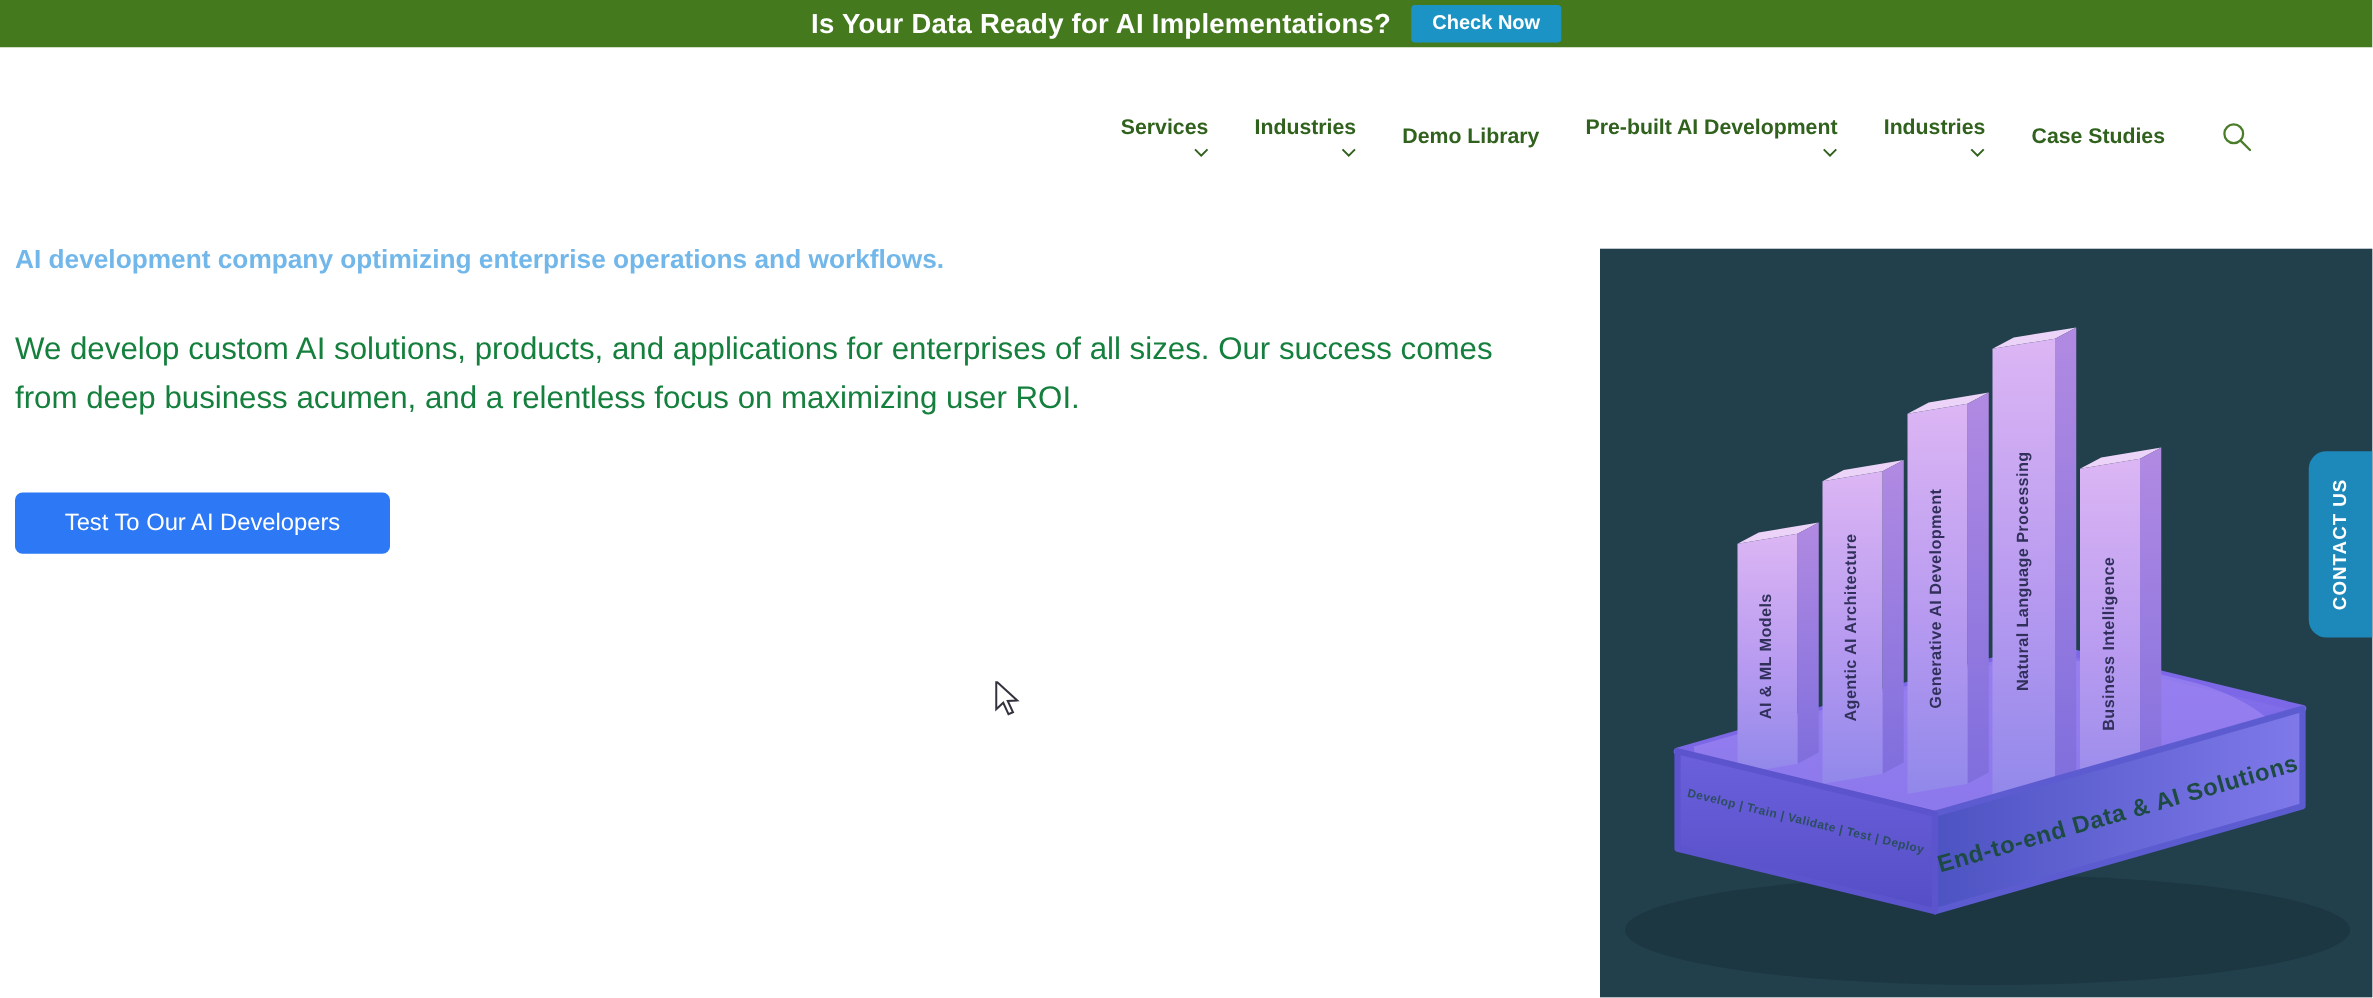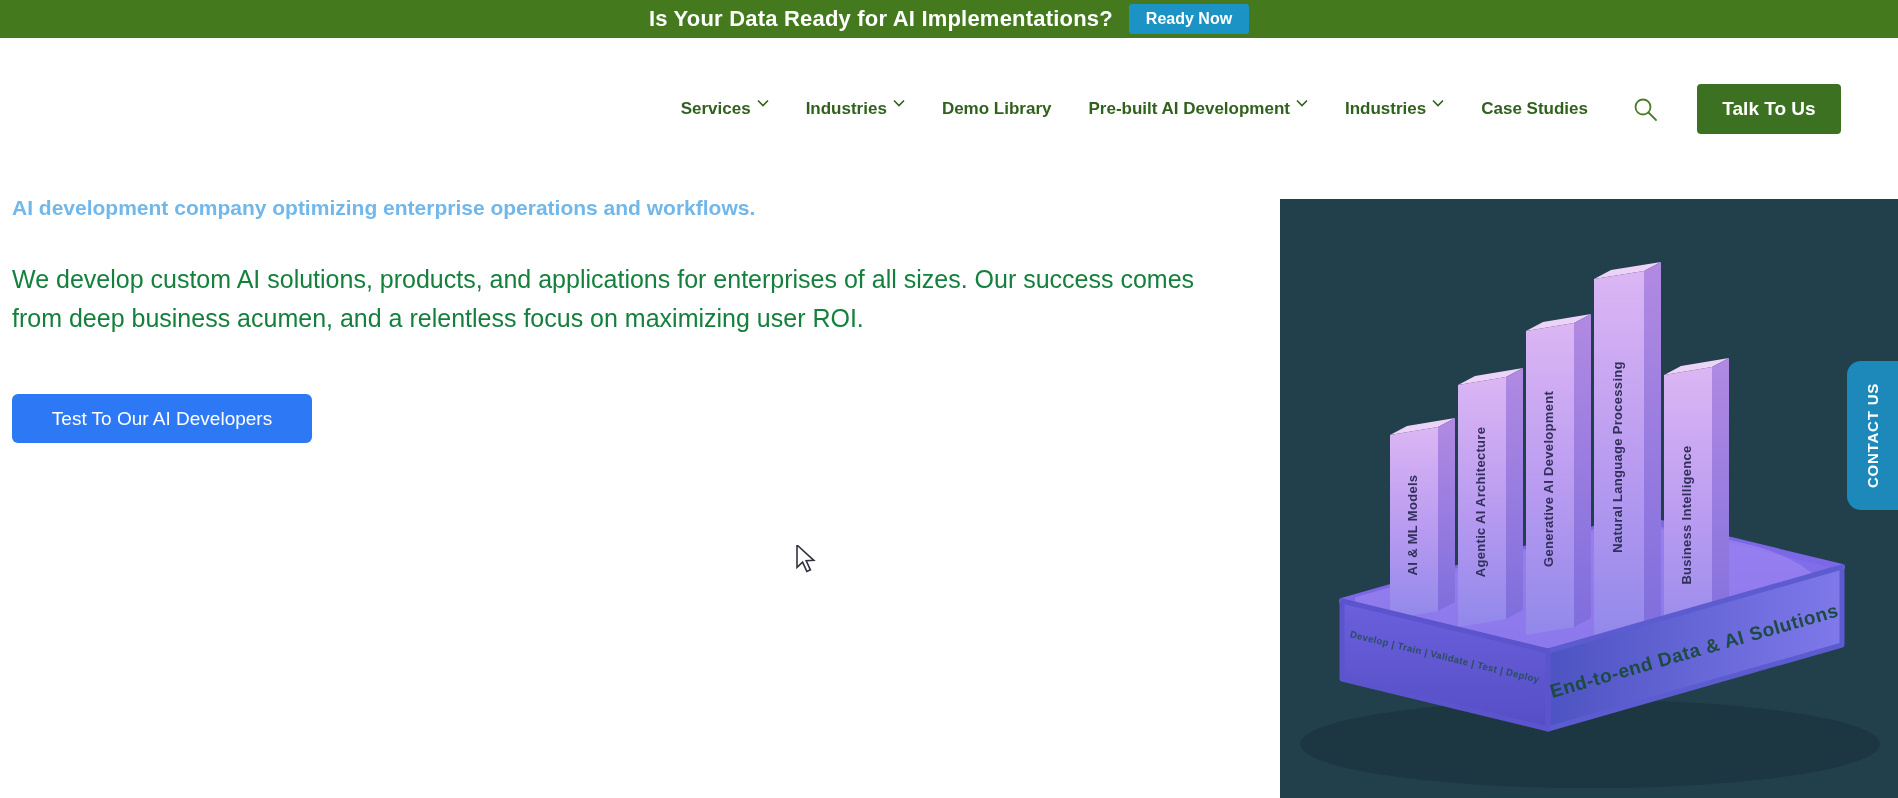--- a/index.html
+++ b/index.html
@@ -14,22 +14,22 @@
     font-family:inherit; font-size:16px; font-weight:700; padding:6px 17px; cursor:pointer; }
 
   
   header { height:142px; background:#fff; display:flex; align-items:center;
     padding:0 57px 0 28px; }
   .logo { display:flex; align-items:center; gap:14px; cursor:pointer; }
   .brand { font-size:44px; letter-spacing:.5px; color:#6d9f53; white-space:nowrap; }
   .brand .b1 { font-weight:800; }
   .brand .b2 { font-weight:300; letter-spacing:2px; }
   nav { margin-left:auto; display:flex; align-items:center; gap:37px; margin-right:44px; }
-  .nav-item { display:flex; align-items:flex-start; gap:6px; color:#30611d; font-size:17px;
-    font-weight:700; text-decoration:none; cursor:pointer; white-space:nowrap; }
+  .nav-item { display:flex; align-items:flex-end; gap:6px; color:#30611d; font-size:17px;
+    font-weight:700; text-decoration:none; cursor:pointer; white-space:nowrap;flex-direction:column; }
   .search-btn { margin-right:38px; cursor:pointer; display:flex; align-items:center; }
   .talk-btn { width:144px; height:50px; background:#3c7122; color:#fff; border:none;
     border-radius:4px; font-family:inherit; font-size:19px; font-weight:700; cursor:pointer; }
 
   
   .hero-left { position:absolute; left:12px; top:196px; width:1240px; }
   .tagline { color:#72b7ea; font-size:21px; font-weight:700; }
   .desc { margin-top:40px; color:#15803d; font-size:25px; line-height:39px; max-width:1190px; }
   .cta-btn { margin-top:56px; width:300px; height:49px; background:#2d79f5; color:#fff;
     border:none; border-radius:6px; font-family:inherit; font-size:19px; cursor:pointer; }
@@ -48,21 +48,21 @@
   .contact-tab span { transform:rotate(-90deg); white-space:nowrap; color:#fff;
     font-size:15px; font-weight:700; letter-spacing:.8px; }
 
   .cursor { position:absolute; left:795px; top:545px; z-index:20; pointer-events:none; }
 </style>
 </head>
 <body>
 
 <div class="banner">
   <span class="banner-text">Is Your Data Ready for AI Implementations?</span>
-  <button class="check-now">Ready Now</button>
+  <button class="check-now">Check Now</button>
 </div>
 
 <header>
 
   <nav id="main-nav">
       <a class="nav-item">
         <span>Services</span>
         <svg width="12" height="8" viewBox="0 0 12 8">
           <polyline points="1,1.5 6,6.5 11,1.5" fill="none" stroke="currentColor" stroke-width="1.6"></polyline>
         </svg>
@@ -93,21 +93,20 @@
       </a>
     </nav>
 
   <span class="search-btn">
     <svg width="27" height="27" viewBox="0 0 27 27">
       <circle cx="11" cy="11" r="7.5" fill="none" stroke="#4a7c2a" stroke-width="1.8"></circle>
       <line x1="16.5" y1="16.5" x2="24" y2="24" stroke="#4a7c2a" stroke-width="1.8" stroke-linecap="round"></line>
     </svg>
   </span>
 
-  <button class="talk-btn">Talk To Us</button>
 </header>
 
 <div class="hero-left">
   <div class="tagline">AI development company optimizing enterprise operations and workflows.</div>
   <p class="desc">We develop custom AI solutions, products, and applications for enterprises of all sizes. Our success comes from deep business acumen, and a relentless focus on maximizing user ROI.</p>
   <button class="cta-btn">Test To Our AI Developers</button>
 </div>
 
 <div class="hero-image">
   <svg viewBox="0 0 618 599" width="618" height="599">

